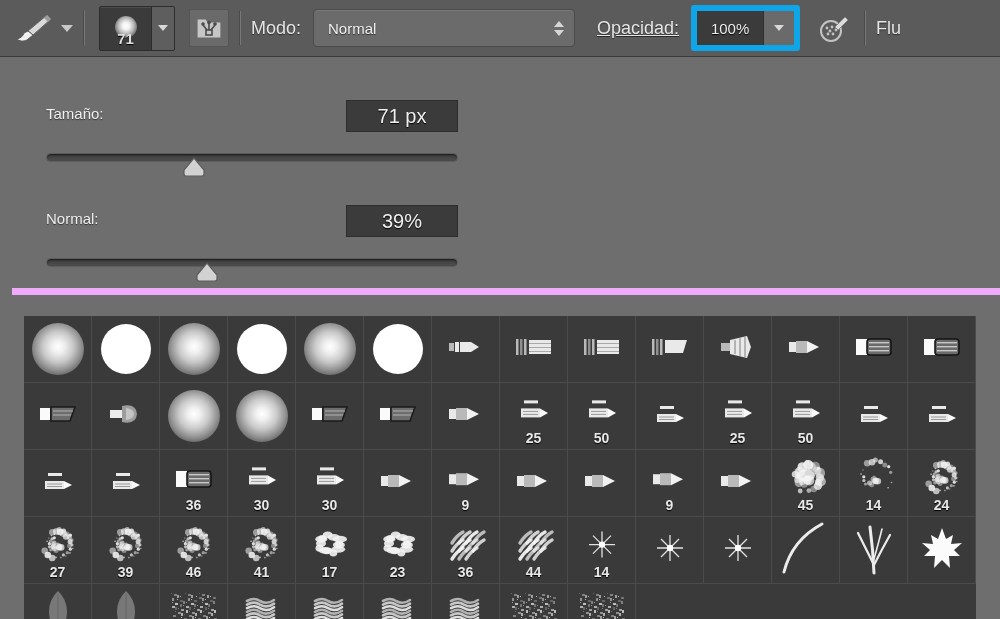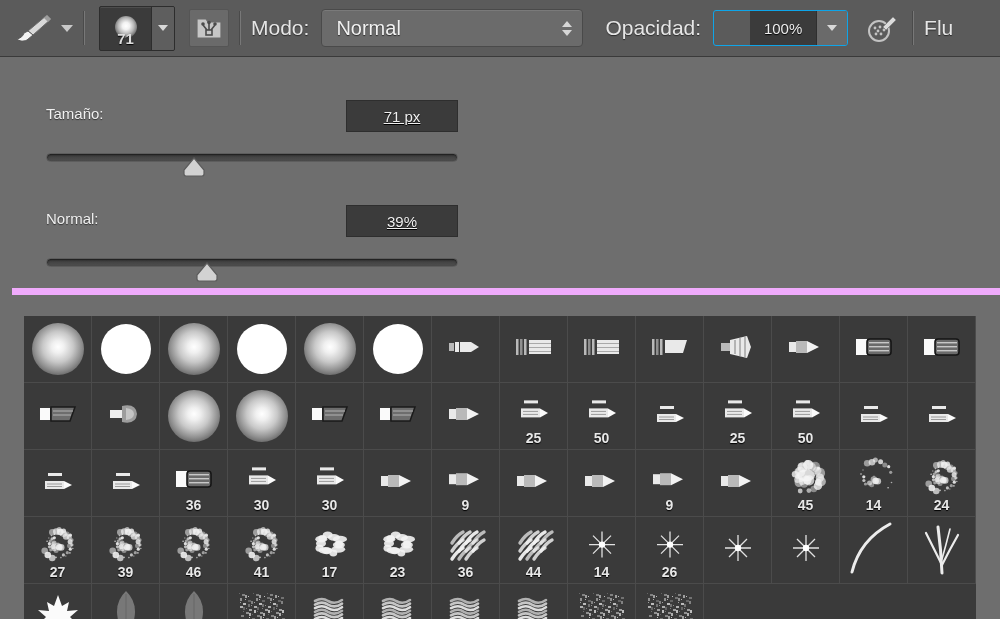--- a/index.html
+++ b/index.html
@@ -73,41 +73,41 @@
 
   
   .panel-btn{
     flex:0 0 auto;width:38px;height:36px;
     margin-left:14px;
     background:#6a6a6a;border:1px solid #555;border-radius:2px;
     display:flex;align-items:center;justify-content:center;
   }
 
   .ob-label{
-    flex:0 0 auto;color:#e6e6e6;font-size:21px;white-space:nowrap;
+    flex:0 0 auto;color:#e6e6e6;font-size:18px;white-space:nowrap;
     text-shadow:0 1px 1px rgba(0,0,0,.55);
   }
 
   
   .modo-select{
     flex:0 0 auto;width:262px;height:38px;margin-left:12px;
     background:#6b6b6b;border:1px solid #4a4a4a;border-radius:4px;
     box-shadow:inset 0 1px 0 rgba(255,255,255,.10);
     display:flex;align-items:center;justify-content:space-between;
     padding:0 10px 0 14px;box-sizing:border-box;
   }
-  .modo-select .val{color:#f1f1f1;font-size:20px;text-shadow:0 1px 1px rgba(0,0,0,.6);}
+  .modo-select .val{color:#f1f1f1;font-size:15px;text-shadow:0 1px 1px rgba(0,0,0,.6);}
   .spin{display:flex;flex-direction:column;gap:3px;align-items:center;}
   .spin .up{width:0;height:0;border-left:5px solid transparent;border-right:5px solid transparent;border-bottom:6px solid #d6d6d6;}
   .spin .dn{width:0;height:0;border-left:5px solid transparent;border-right:5px solid transparent;border-top:6px solid #d6d6d6;}
 
   
   .num-well{
     flex:0 0 auto;display:flex;align-items:stretch;height:34px;
-    margin-left:12px;border:1px solid #0ea5e9;border-radius:3px;overflow:hidden;padding-left:36px;
+    margin-left:12px;border:6px solid #0ea5e9;border-radius:3px;overflow:hidden;
   }
   .num-well .nval{
     width:66px;background:#3b3b3b;color:#ededed;font-size:15px;
     display:flex;align-items:center;justify-content:center;
     text-shadow:0 1px 1px #000;
   }
   .num-well .ndrop{
     width:30px;background:#6a6a6a;border-left:1px solid #2f2f2f;
     display:flex;align-items:center;justify-content:center;
   }
@@ -125,23 +125,23 @@
   }
   .srow{position:absolute;left:34px;width:412px;}
   .srow .cap{
     position:absolute;left:0;top:0;color:#f0f0f0;font-size:15px;
     text-shadow:0 1px 1px rgba(0,0,0,.55);
   }
   .srow .field{
     position:absolute;right:0;top:-5px;
     width:112px;height:32px;background:#3b3b3b;
     border:1px solid #2e2e2e;
-    color:#efefef;font-size:15px;
+    color:#efefef;font-size:20px;
     display:flex;align-items:center;justify-content:center;
-    text-shadow:0 1px 1px #000;box-sizing:border-box;text-decoration:underline;
+    text-shadow:0 1px 1px #000;box-sizing:border-box;
   }
   .track{
     position:absolute;left:0;top:48px;width:412px;height:9px;
     background:linear-gradient(#3c3c3c,#4e4e4e);
     border:1px solid #5d5d5d;border-radius:5px;box-sizing:border-box;
     box-shadow:inset 0 1px 2px rgba(0,0,0,.6);
   }
   .thumb{
     position:absolute;top:52px;width:26px;height:20px;
     transform:translateX(-13px);
@@ -224,21 +224,21 @@
     <div class="ob-label">Modo:</div>
 
     <div class="modo-select">
       <span class="val">Normal</span>
       <span class="spin">
         <span class="up"></span>
           <span class="dn"></span>
       </span>
     </div>
 
-    <div class="ob-label" style="margin-left:22px;">Opacidad:</div>
+    <div class="ob-label" style="margin-left:22px;text-decoration:underline;">Opacidad:</div>
 
     <div class="num-well">
       <span class="nval">100%</span>
       <span class="ndrop">
         <span class="chev-xs"></span>
       </span>
     </div>
 
     <div class="airbrush-btn">
       <svg width="32" height="30" viewBox="0 0 32 30">
@@ -977,29 +977,20 @@
           <span class="lbl">44</span>
         </div>
         <div class="cell numbered">
           <span class="tip"><svg width="30" height="30" viewBox="0 0 30 30">
               <g stroke="#ffffff" stroke-width="1.3" opacity=".85">
                 <path d="M15 2 L15 28 M2 15 L28 15 M6 6 L24 24 M24 6 L6 24"></path>
               </g>
               <circle cx="15" cy="15" r="3.2" fill="#ffffff"></circle>
             </svg></span>
           <span class="lbl">14</span>
-        </div>
-        <div class="cell numbered">
-          <span class="tip"><svg width="30" height="30" viewBox="0 0 30 30">
-              <g stroke="#ffffff" stroke-width="1.3" opacity=".85">
-                <path d="M15 2 L15 28 M2 15 L28 15 M6 6 L24 24 M24 6 L6 24"></path>
-              </g>
-              <circle cx="15" cy="15" r="3.2" fill="#ffffff"></circle>
-            </svg></span>
-          <span class="lbl">26</span>
         </div>
         <div class="cell">
           <span class="tip"><svg width="30" height="30" viewBox="0 0 30 30">
               <g stroke="#ffffff" stroke-width="1.3" opacity=".85">
                 <path d="M15 2 L15 28 M2 15 L28 15 M6 6 L24 24 M24 6 L6 24"></path>
               </g>
               <circle cx="15" cy="15" r="3.2" fill="#ffffff"></circle>
             </svg></span>
         </div>
         <div class="cell">

